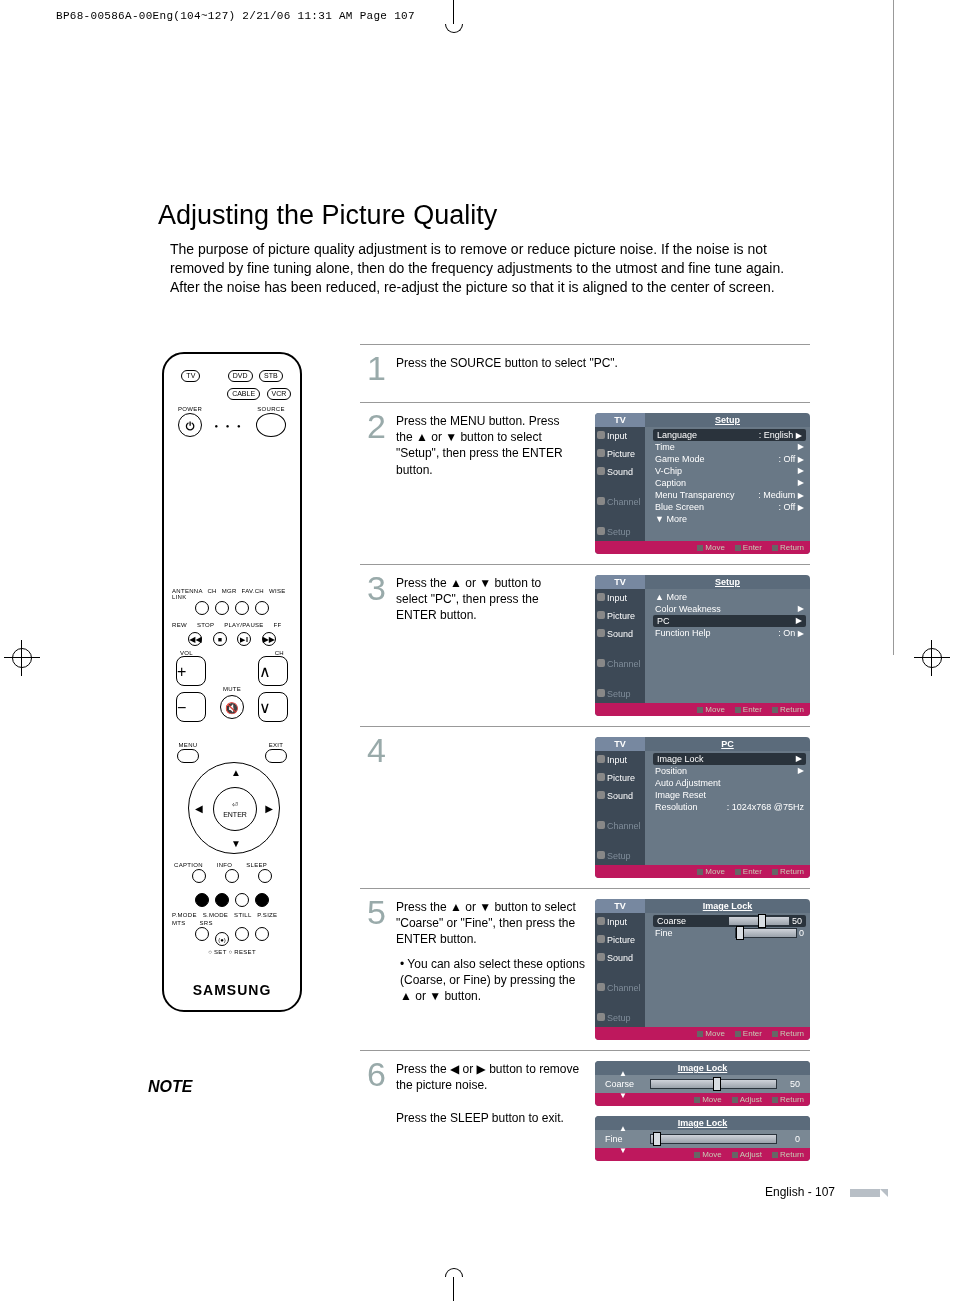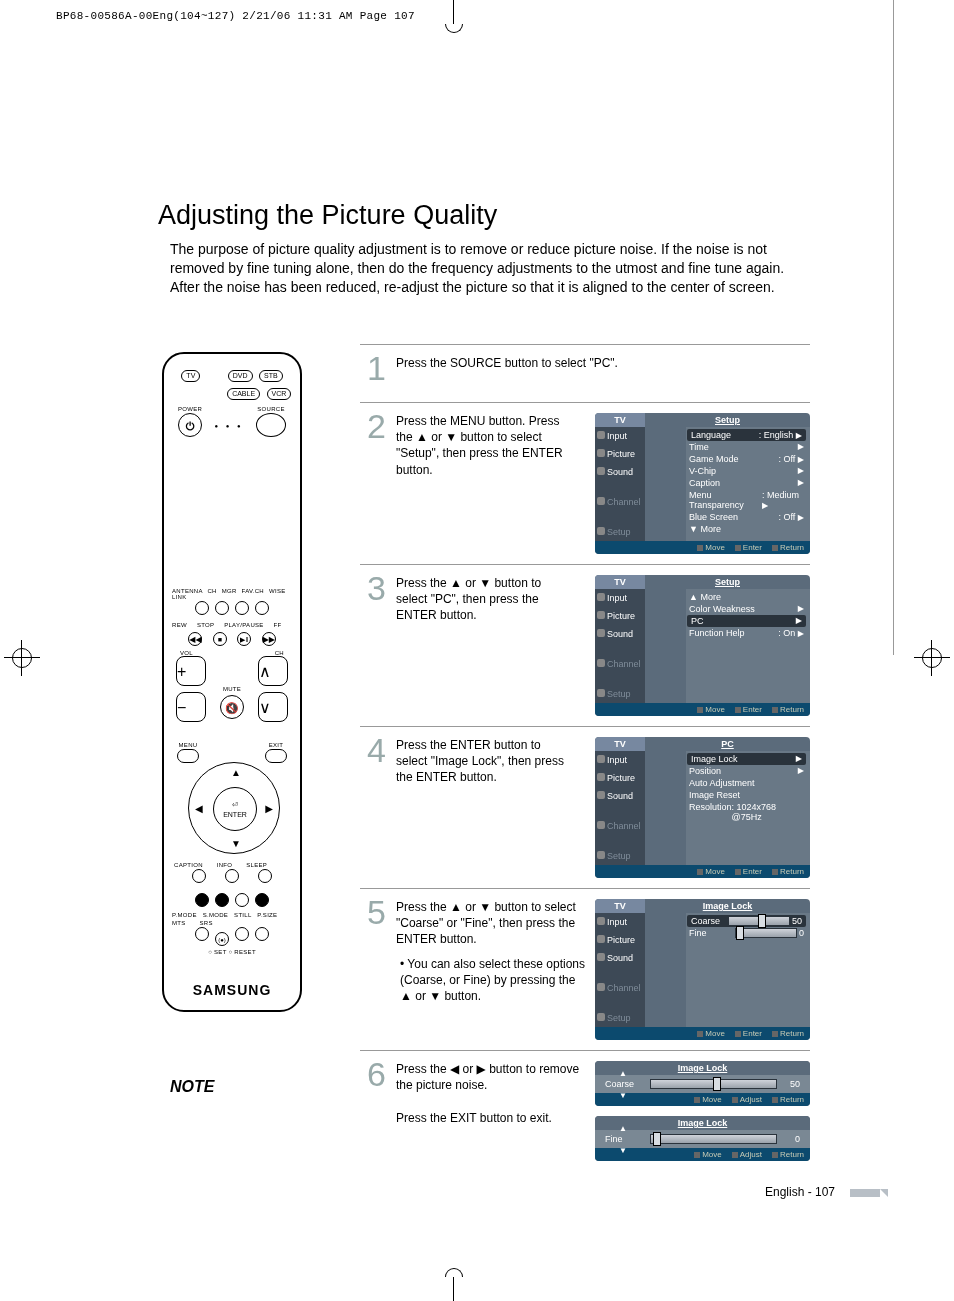--- a/index.html
+++ b/index.html
@@ -50,21 +50,21 @@
   .pill { display:inline-block; border:1px solid #000; border-radius:6px; font-size:7px; padding:0 4px; margin:0 1px; line-height:10px;}
   .circ-b { display:inline-block; width:24px; height:24px; border:1.5px solid #000; border-radius:50%; font-size:11px; line-height:24px; text-align:center; margin:1px 4px; font-weight:bold; position:relative;}
   .circ-s { display:inline-block; width:14px; height:14px; border:1.3px solid #000; border-radius:50%; margin:1px 3px;}
   .sq { display:inline-block; width:30px; height:30px; border:1.5px solid #000; border-radius:8px; font-size:16px; line-height:30px; position:relative;}
   .nav-ring { position:absolute; left:24px; top:408px; width:92px; height:92px; border:1.5px solid #000; border-radius:50%;}
   .nav-ring .inner { position:absolute; left:24px; top:24px; width:44px; height:44px; border:1.5px solid #000; border-radius:50%; font-size:7px; text-align:center; line-height:10px; padding-top:12px;}
   .nav-ring .arr { position:absolute; font-size:10px; }
   .brand { position:absolute; bottom:12px; left:0; right:0; text-align:center; font-weight:bold; font-size:14px; letter-spacing:1px; font-family:Arial;}
   .dots3 { display:inline-block; letter-spacing:3px; font-size:6px;}
 
-  .note-block { position:absolute; top:1078px; left:170px; width:190px; }
+  .note-block { position:absolute; top:1078px; left:148px; width:190px; }
   .note-title { font-style:italic; font-weight:bold; font-size:16px; }
   .note-text  { font-size:13px; font-style:italic; line-height:1.35; padding-left:14px; text-indent:-12px;}
 
   .steps { position:absolute; top:344px; left:360px; width:450px; }
   .step { display:flex; gap:10px; border-top:1px solid #999; padding-top:6px; margin-bottom:0; min-height:58px;}
   .step.first { border-top:1px solid #999;}
   .step-num { font-size:34px; color:#9aa; font-family:Arial; line-height:1; width:26px; text-align:right; flex-shrink:0;}
   .step-body { font-size:12px; line-height:1.35; flex:1; padding-top:4px; }
   .step-body ul { margin:8px 0 0 4px; list-style:none; }
   .step-body ul li::before { content:"•  "; }
@@ -72,25 +72,25 @@
   
   .osd { width:215px; background:#5b6b7b; color:#fff; font-size:9px; border-radius:4px; overflow:hidden; margin:4px 0 10px auto;}
   .osd-hd { display:flex; }
   .osd-hd .tvtag { background:#7788a0; width:50px; text-align:center; font-weight:bold; padding:2px 0;}
   .osd-hd .title { flex:1; text-align:center; font-weight:bold; text-decoration:underline; padding:2px 0;}
   .osd-body { display:flex; }
   .osd-side { width:50px; background:#3d4956; }
   .osd-side div { padding:4px 3px 4px 12px; position:relative;}
   .osd-side div::before{ content:""; position:absolute; left:2px; top:4px; width:8px; height:8px; background:#888; border-radius:2px;}
   .osd-side .dim { color:#7f8c99;margin-top:12px;}
-  .osd-main { flex:1; background:#697886; padding:2px 4px 2px 1px;margin-left:41px;}
+  .osd-main { flex:1; background:#697886; padding:2px 4px 2px 8px;}
   .osd-row { display:flex; justify-content:space-between; padding:1px 2px; }
   .osd-row.boxed { background:#2a333c; border-radius:2px; padding:1px 4px;}
   .osd-row .arrow { font-size:8px;}
-  .osd-ft { background:#0c4a6e; display:flex; justify-content:flex-end; gap:10px; padding:2px 6px; font-size:8px; color:#c7cbb5;}
+  .osd-ft { background:#be185d; display:flex; justify-content:flex-end; gap:10px; padding:2px 6px; font-size:8px; color:#c7cbb5;}
   .osd-ft span::before{ content:""; display:inline-block; width:6px; height:6px; background:#666; margin-right:2px; vertical-align:middle;}
 
   .osd-wide { width:215px; background:#5b6b7b; color:#fff; font-size:9px; border-radius:4px; overflow:hidden; margin:4px 0 10px auto;}
   .osd-wide .title { text-align:center; font-weight:bold; text-decoration:underline; padding:2px 0; background:#5b6b7b;}
   .osd-wide .mid { background:#7a8894; padding:4px 10px;}
   .slider-row { display:flex; align-items:center; gap:6px; font-size:9px;}
   .slider-label { width:40px; position:relative;}
   .slider-label .up { position:absolute; top:-10px; left:14px; font-size:8px;}
   .slider-label .dn { position:absolute; top:12px; left:14px; font-size:8px;}
   .slider { flex:1; height:8px; outline:1px solid #2a333c; background:linear-gradient(#cfd3da,#9aa2ab); position:relative;}
@@ -297,21 +297,20 @@
       <div class="osd-ft">
           <span>Move</span>
           <span>Enter</span>
           <span>Return</span>
         </div>
     </div>
   </div>
 
   <div class="step" style="min-height:148px;">
     <div class="step-num">4</div>
-    <div class="step-body" style="max-width:175px;">Press the ENTER button to select "Image Lock", then press the ENTER button.</div>
     <div class="osd">
       <div class="osd-hd">
           <div class="tvtag">TV</div>
           <div class="title">PC</div>
         </div>
       <div class="osd-body">
         <div class="osd-side">
           <div>Input</div>
             <div>Picture</div>
             <div>Sound</div>
@@ -394,21 +393,21 @@
           <span>Enter</span>
           <span>Return</span>
         </div>
     </div>
   </div>
 
   <div class="step" style="min-height:140px;">
     <div class="step-num">6</div>
     <div class="step-body" style="max-width:195px;">
       <span>Press the ◀ or ▶ button to remove the picture noise.</span><br><br>
-      <span>Press the EXIT button to exit.</span>
+      <span>Press the SLEEP button to exit.</span>
     </div>
     <div>
       <div class="osd-wide">
         <div class="title">Image Lock</div>
         <div class="mid">
           <div class="slider-row">
             <div class="slider-label"><span class="up">▲</span><span>Coarse</span><span class="dn">▼</span></div>
             <div class="slider">
                 <span class="thumb" style="left:50%;"></span>
               </div>

